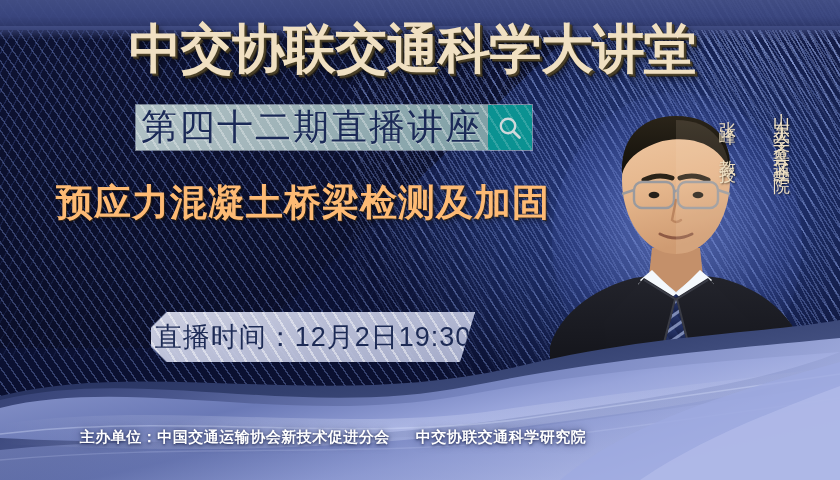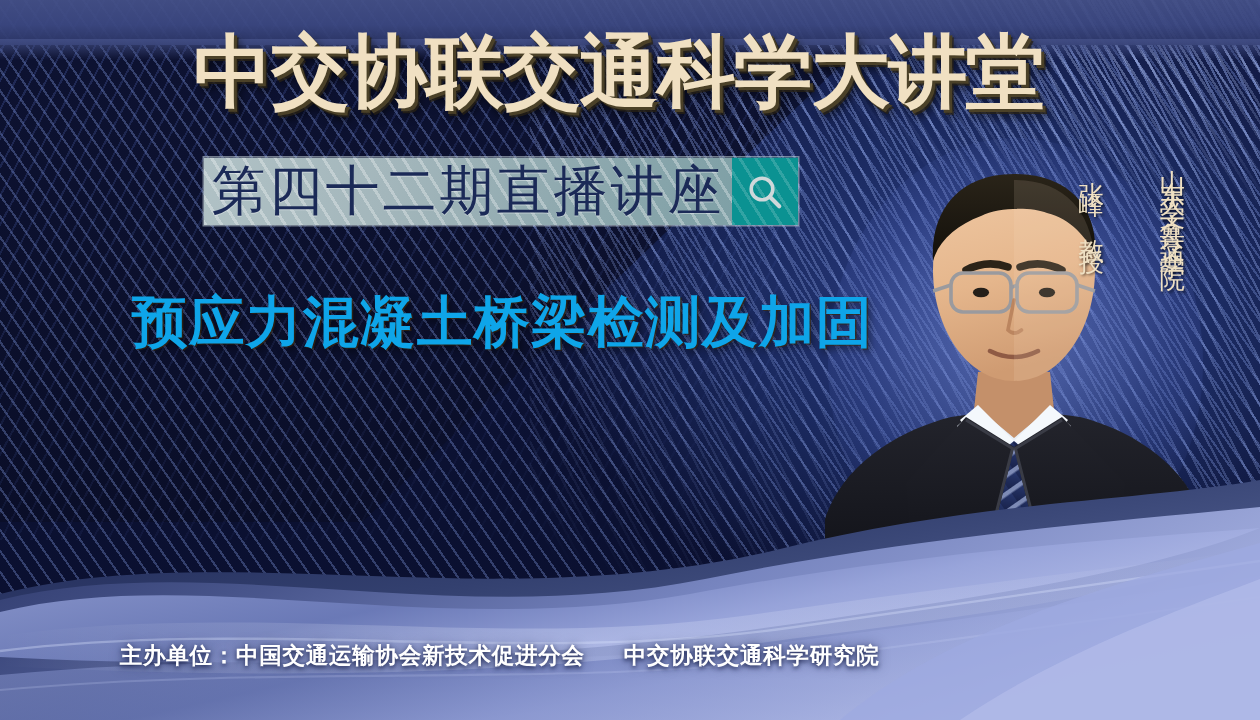--- a/index.html
+++ b/index.html
@@ -158,28 +158,27 @@
   .sub-bar-search::after {
     content:""; position:absolute; inset:0;
     background-image: repeating-linear-gradient(58deg,
        rgba(255,255,255,.16) 0px, rgba(255,255,255,.16) 2px,
        rgba(255,255,255,0) 2px, rgba(255,255,255,0) 9px);
   }
   .sub-bar-search svg { position:relative; z-index:2; }
 
   
   .lecture-title {
-    position:absolute; left:56px; top:190px;
+    position:absolute; left:56px; top:178px;
     width:520px;
     font-size:37px; line-height:50px; font-weight:bold;
-    color:#0ea5e9;
+    color:#fdba74;
     letter-spacing:1px;
     white-space:nowrap;
     text-shadow: 1px 1px 0 rgba(60,40,10,.65), 2px 3px 5px rgba(0,0,0,.45);
-    margin-left: 32px;
   }
 
   
   .time-badge {
     position:absolute; left:151px; top:312px;
     width:324px; height:50px;
     display:flex; align-items:center; justify-content:center;
     clip-path: polygon(15px 0, 100% 0, 100% 0, calc(100% - 15px) 100%, 15px 100%, 0 calc(100% - 15px), 0 15px);
   }
   .time-badge-bg {
@@ -388,20 +387,25 @@
     <div class="sub-bar-search">
       <svg width="26" height="26" viewBox="0 0 26 26">
         <circle cx="11" cy="11" r="7.2" fill="none" stroke="#cfd8da" stroke-width="2.4"></circle>
         <line x1="16.2" y1="16.2" x2="22.5" y2="22.5" stroke="#cfd8da" stroke-width="2.8" stroke-linecap="round"></line>
       </svg>
     </div>
   </div>
 
   <div class="lecture-title">预应力混凝土桥梁检测及加固</div>
 
+  <div class="time-badge">
+    <div class="time-badge-border"></div>
+    <div class="time-badge-bg"></div>
+    <span class="time-badge-label">直播时间：12月2日19:30</span>
+  </div>
 
   <div class="vert vert-name">张峰　教授</div>
   <div class="vert vert-affil">山东大学齐鲁交通学院</div>
 
   <div class="footer">
     <span>主办单位：</span><span>中国交通运输协会新技术促进分会</span><span class="gap"></span><span>中交协联交通科学研究院</span>
   </div>
 
 </div>
 

